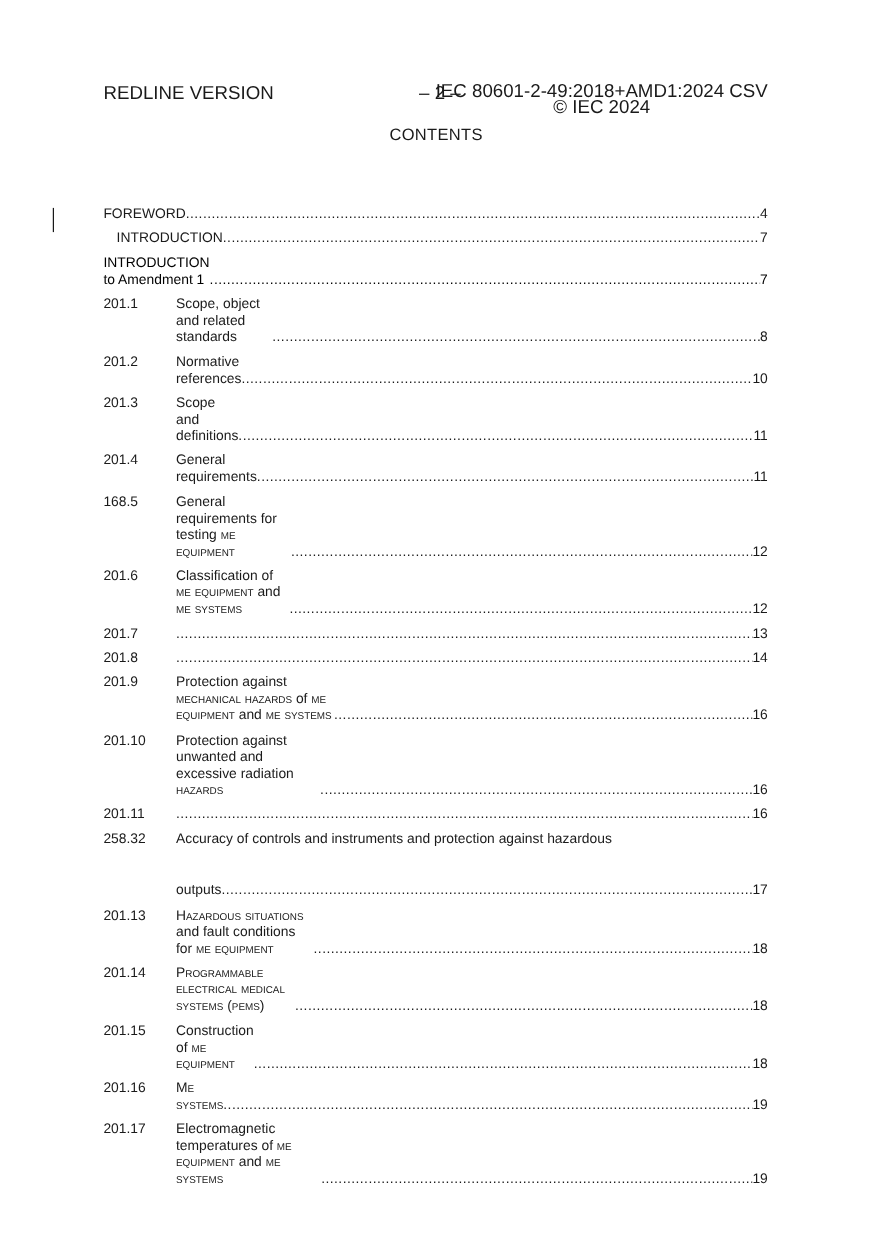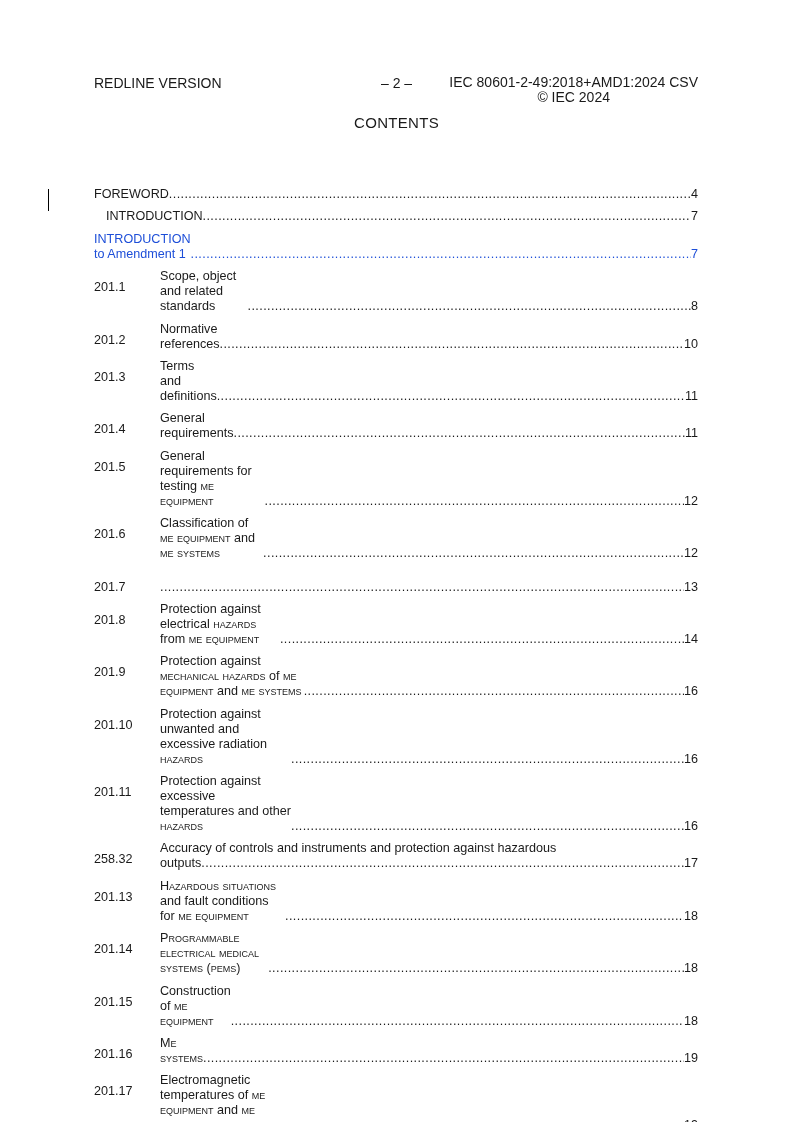--- a/index.html
+++ b/index.html
@@ -1,34 +1,34 @@
 <!DOCTYPE html>
 <html><head>
 <meta charset="utf-8">
 <style>
   html, body { margin: 0; padding: 0; background: #ffffff; }
   body { width: 793px; height: 1122px; position: relative; overflow: hidden;
          font-family: "Liberation Sans", sans-serif; color: #1a1a1a; font-size: 12.6px; }
-  .hdr { position: absolute; top: 75px; left: 94px; right: 95px; height: 34px; font-size: 14px; }
+  .hdr { position: absolute; top: 75px; left: 94px; right: 95px; height: 34px; font-size: 17px; }
   .hdr-left { position: absolute; left: 0; top: 0; }
   .hdr-center { position: absolute; left: 287px; top: 0; }
   .hdr-right { position: absolute; right: 0; top: 0; text-align: center; line-height: 15px; }
   .title { position: absolute; top: 114px; left: 0; width: 793px; text-align: center; font-size: 15px; letter-spacing: 0.3px; }
   .toc { position: absolute; top: 145px; left: 94px; width: 604px; }
   .row { display: flex; align-items: flex-end; line-height: 15px; margin-bottom: 7.4px; position: relative; }
-  .row.green { color: #1d4ed8; }
-  .num { flex: 0 0 66px; white-space: nowrap; align-self: flex-start; margin-top: 11px; }
+  .row.green { color: #000000; }
+  .num { flex: 0 0 66px; white-space: nowrap; align-self: flex-start; }
   .body { flex: 1 1 auto; display: flex; align-items: flex-end; min-width: 0; }
   .text { white-space: normal; }
   .lead { flex: 1 1 auto; overflow: hidden; white-space: nowrap; min-width: 10px; }
   .lead::before { content: "......................................................................................................................................................................................................................................................................"; letter-spacing: 0.4px; }
   .page { flex: 0 0 auto; text-align: right; }
   .sc { font-variant: small-caps; text-transform: lowercase; font-size: 1em; }
   .wrap .body { display: block; }
-  .wrap .lastline { display: flex; align-items: flex-start; }
+  .wrap .lastline { display: flex; align-items: flex-start; margin-top: 32px; }
   .changebar { position: absolute; left: 48px; top: 189px; width: 1px; height: 22px; background: #000; }
 </style>
 </head>
 <body>
 
 <div class="hdr">
   <span class="hdr-left">REDLINE VERSION</span>
   <span class="hdr-center">– 2 –</span>
   <div class="hdr-right">
     <div>IEC 80601-2-49:2018+AMD1:2024 CSV</div>
@@ -75,35 +75,35 @@
         <span class="num">201.2</span>
         <div class="body">
           <span class="text"><span>Normative references</span></span>
           <span class="lead"></span>
           <span class="page">10</span>
         </div>
       </div>
       <div class="row">
         <span class="num">201.3</span>
         <div class="body">
-          <span class="text"><span>Terms and definitions</span></span>
+          <span class="text"><span>Scope and definitions</span></span>
           <span class="lead"></span>
           <span class="page">11</span>
         </div>
       </div>
       <div class="row">
         <span class="num">201.4</span>
         <div class="body">
           <span class="text"><span>General requirements </span></span>
           <span class="lead"></span>
           <span class="page">11</span>
         </div>
       </div>
       <div class="row">
-        <span class="num">201.5</span>
+        <span class="num">168.5</span>
         <div class="body">
           <span class="text"><span>General requirements for testing </span><span class="sc">ME EQUIPMENT</span><span> </span></span>
           <span class="lead"></span>
           <span class="page">12</span>
         </div>
       </div>
       <div class="row">
         <span class="num">201.6</span>
         <div class="body">
           <span class="text"><span>Classification of </span><span class="sc">ME EQUIPMENT</span><span> and </span><span class="sc">ME SYSTEMS</span></span>
@@ -114,21 +114,20 @@
       <div class="row">
         <span class="num">201.7</span>
         <div class="body">
           <span class="lead"></span>
           <span class="page">13</span>
         </div>
       </div>
       <div class="row">
         <span class="num">201.8</span>
         <div class="body">
-          <span class="text"><span>Protection against electrical </span><span class="sc">HAZARDS</span><span> from </span><span class="sc">ME EQUIPMENT</span><span> </span></span>
           <span class="lead"></span>
           <span class="page">14</span>
         </div>
       </div>
       <div class="row">
         <span class="num">201.9</span>
         <div class="body">
           <span class="text"><span>Protection against </span><span class="sc">MECHANICAL HAZARDS</span><span> of </span><span class="sc">ME EQUIPMENT</span><span> and </span><span class="sc">ME SYSTEMS</span><span> </span></span>
           <span class="lead"></span>
           <span class="page">16</span>
@@ -138,21 +137,20 @@
         <span class="num">201.10</span>
         <div class="body">
           <span class="text"><span>Protection against unwanted and excessive radiation </span><span class="sc">HAZARDS</span><span> </span></span>
           <span class="lead"></span>
           <span class="page">16</span>
         </div>
       </div>
       <div class="row">
         <span class="num">201.11</span>
         <div class="body">
-          <span class="text"><span>Protection against excessive temperatures and other </span><span class="sc">HAZARDS</span><span> </span></span>
           <span class="lead"></span>
           <span class="page">16</span>
         </div>
       </div>
       <div class="row wrap">
         <span class="num">258.32</span>
         <div class="body">
           <div class="line"><span>Accuracy of controls and instruments and protection against hazardous</span></div>
           <div class="lastline">
             <span class="text"><span>outputs </span></span>

